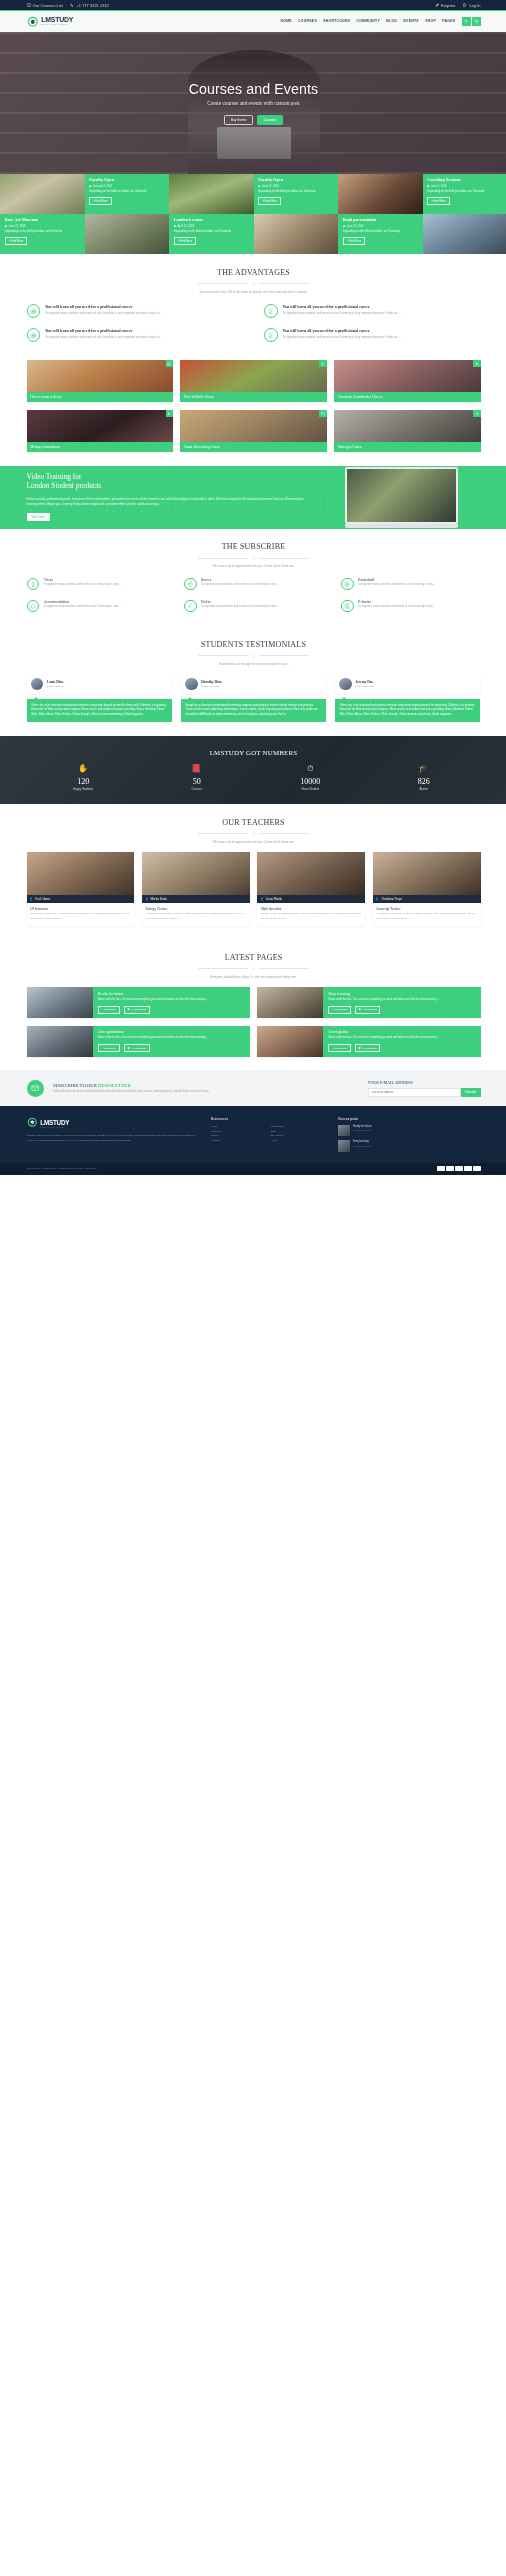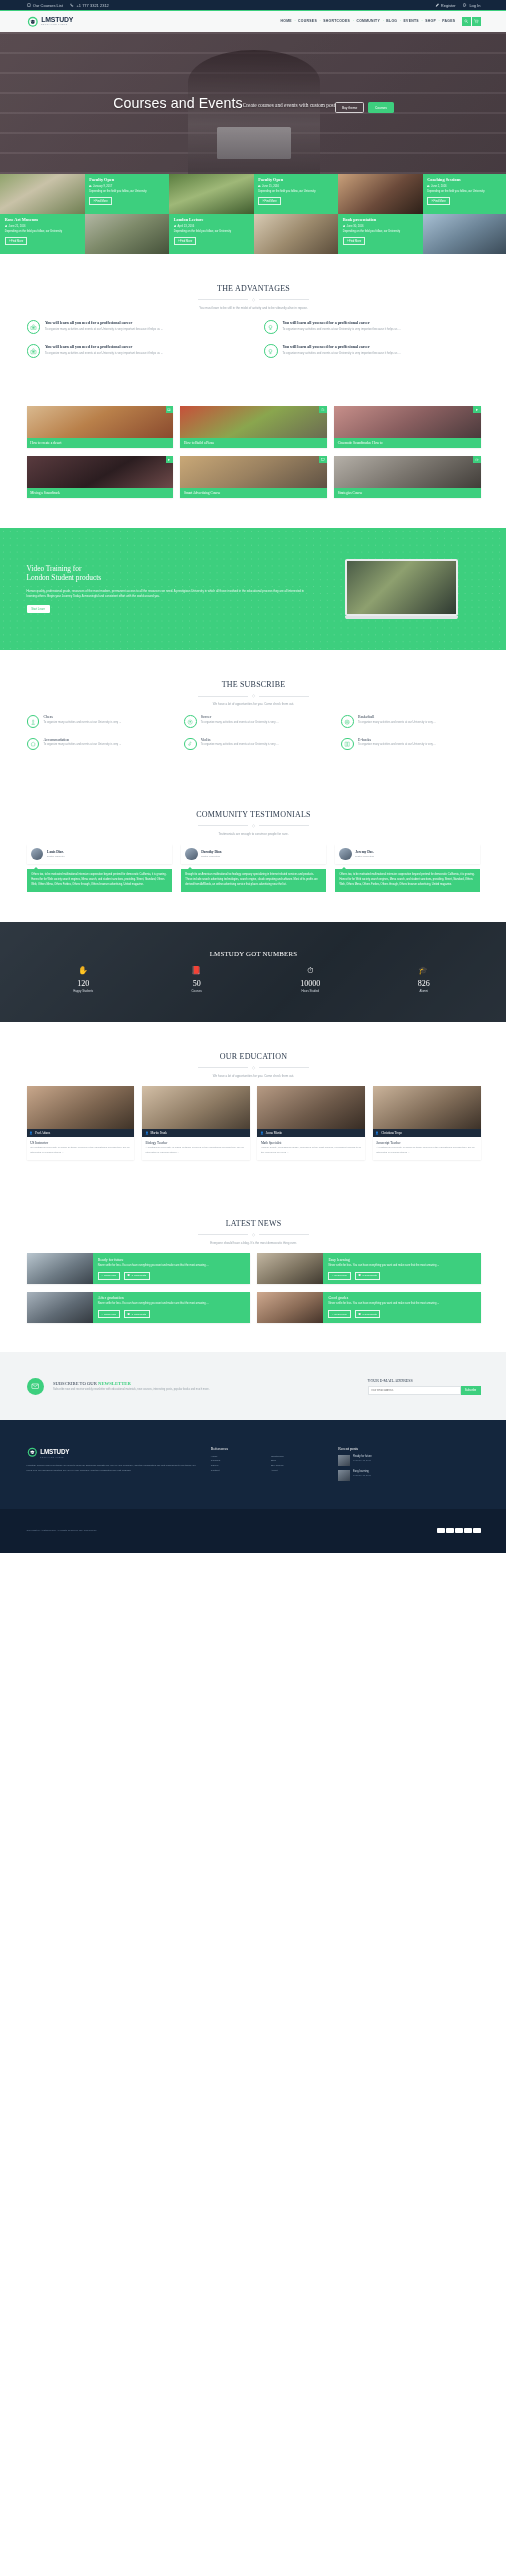--- a/index.html
+++ b/index.html
@@ -3,21 +3,21 @@
 <meta charset="utf-8">
 <style>
   * { box-sizing: border-box; margin: 0; padding: 0; }
   body {
     width: 507px;
     font-family: "Liberation Sans", sans-serif;
     background: #ffffff;
     color: #444;
     -webkit-font-smoothing: antialiased;
   }
-  .wrap { width: 454px; margin: 16px auto; }
+  .wrap { width: 454px; margin: 0 auto; }
 
   
   .topbar {
     background: #14263d;
     height: 11px;
     display: flex;
     align-items: center;
     font-size: 4px;
     color: #c7d0da;
     border-bottom: 1.1px solid #3dcf7e;
@@ -82,21 +82,21 @@
   }
   .hero-laptop {
     position: absolute; left: 50%; transform: translateX(-50%);
     bottom: 14.8px; width: 74px; height: 32px;
     background: linear-gradient(to bottom, #b9b6b6, #8d8a8c);
     border-radius: 1.6px;
   }
   .hero-overlay { position: absolute; inset: 0; background: rgba(40,30,40,.30); }
   .hero-content {
     position: absolute; inset: 0;
-    display: flex; flex-direction: row; align-items: center; justify-content: center;
+    display: flex; flex-direction: column; align-items: center; justify-content: center;
     text-align: center;
   }
   .hero h1 {
     font-family: "Liberation Sans", sans-serif;
     font-size: 14.2px; font-weight: normal; color: #fff;
     text-shadow: 0 0.5px 1.6px rgba(0,0,0,.3); letter-spacing: 0.1px;
   }
   .hero p {
     font-family: "Liberation Serif", serif;
     font-size: 5.3px; color: #f1eff0; margin-top: 3.2px;
@@ -183,21 +183,21 @@
   .ci3 { background: linear-gradient(150deg,#c78f8a,#8a5f60 50%,#4a3a3c 100%); }
   .ci4 { background: linear-gradient(150deg,#5a3b3f,#2b1d20 55%,#6e4a4a 100%); }
   .ci5 { background: linear-gradient(150deg,#c9a877,#9a8160 50%,#5f5244 100%); }
   .ci6 { background: linear-gradient(150deg,#b5b0a8,#7a756e 50%,#413d39 100%); }
 
   
   .video-band {
     background: #3dcf7e;
     background-image: radial-gradient(rgba(255,255,255,.16) 0.5px, transparent 0.6px);
     background-size: 6.9px 6.9px;
-    padding: 15px 0;
+    padding: 1px 0;
     color: #fff;
   }
   .video-band .wrap { display: flex; align-items: center; gap: 16px; }
   .vt-left { flex: 1; }
   .vt-left h2 {
     font-family: "Liberation Serif", serif; font-size: 7.4px;
     font-weight: normal; line-height: 1.2; margin-bottom: 5.8px;
   }
   .vt-left p { font-size: 2.9px; line-height: 1.75; color: #eefaf3; }
   .vt-btn {
@@ -773,21 +773,21 @@
             <h4>E-books</h4>
             <p>To organize many activities and events at our University is very ...</p>
           </div>
       </div>
     </div>
   </div>
 </div>
 
 <div class="section">
   <div class="wrap">
-    <h2 class="sec-title">COMMUNITY TESTIMONIALS</h2>
+    <h2 class="sec-title">STUDENTS TESTIMONIALS</h2>
     <div class="sec-div">
       <span class="line"></span>
         <span class="cap">◇</span>
         <span class="line"></span>
     </div>
     <div class="sec-sub">Testimonials are enough to convince people for sure.</div>
 
     <div class="test-grid">
       <div class="test-card">
         <div class="test-head">
@@ -848,21 +848,21 @@
           <div class="num-val">826</div>
           <div class="num-lbl">Alumni</div>
         </div>
       </div>
     </div>
   </div>
 </div>
 
 <div class="section">
   <div class="wrap">
-    <h2 class="sec-title">OUR EDUCATION</h2>
+    <h2 class="sec-title">OUR TEACHERS</h2>
     <div class="sec-div">
       <span class="line"></span>
         <span class="cap">◇</span>
         <span class="line"></span>
     </div>
     <div class="sec-sub">We have a lot of opportunities for you. Come check them out.</div>
 
     <div class="teach-grid">
       <div class="teach">
         <div class="teach-img ti1"></div>
@@ -907,21 +907,21 @@
           <div class="teach-role">Javascript Teacher</div>
           <div class="teach-desc">A prestigious University in which all those involved in the educational process they are all interested in learning others ...</div>
         </div>
       </div>
     </div>
   </div>
 </div>
 
 <div class="section">
   <div class="wrap">
-    <h2 class="sec-title">LATEST NEWS</h2>
+    <h2 class="sec-title">LATEST PAGES</h2>
     <div class="sec-div">
       <span class="line"></span>
         <span class="cap">◇</span>
         <span class="line"></span>
     </div>
     <div class="sec-sub">Everyone should have a blog. It's the most democratic thing ever.</div>
 
     <div class="news-grid">
       <div class="news">
         <div class="news-img ni1"></div>

